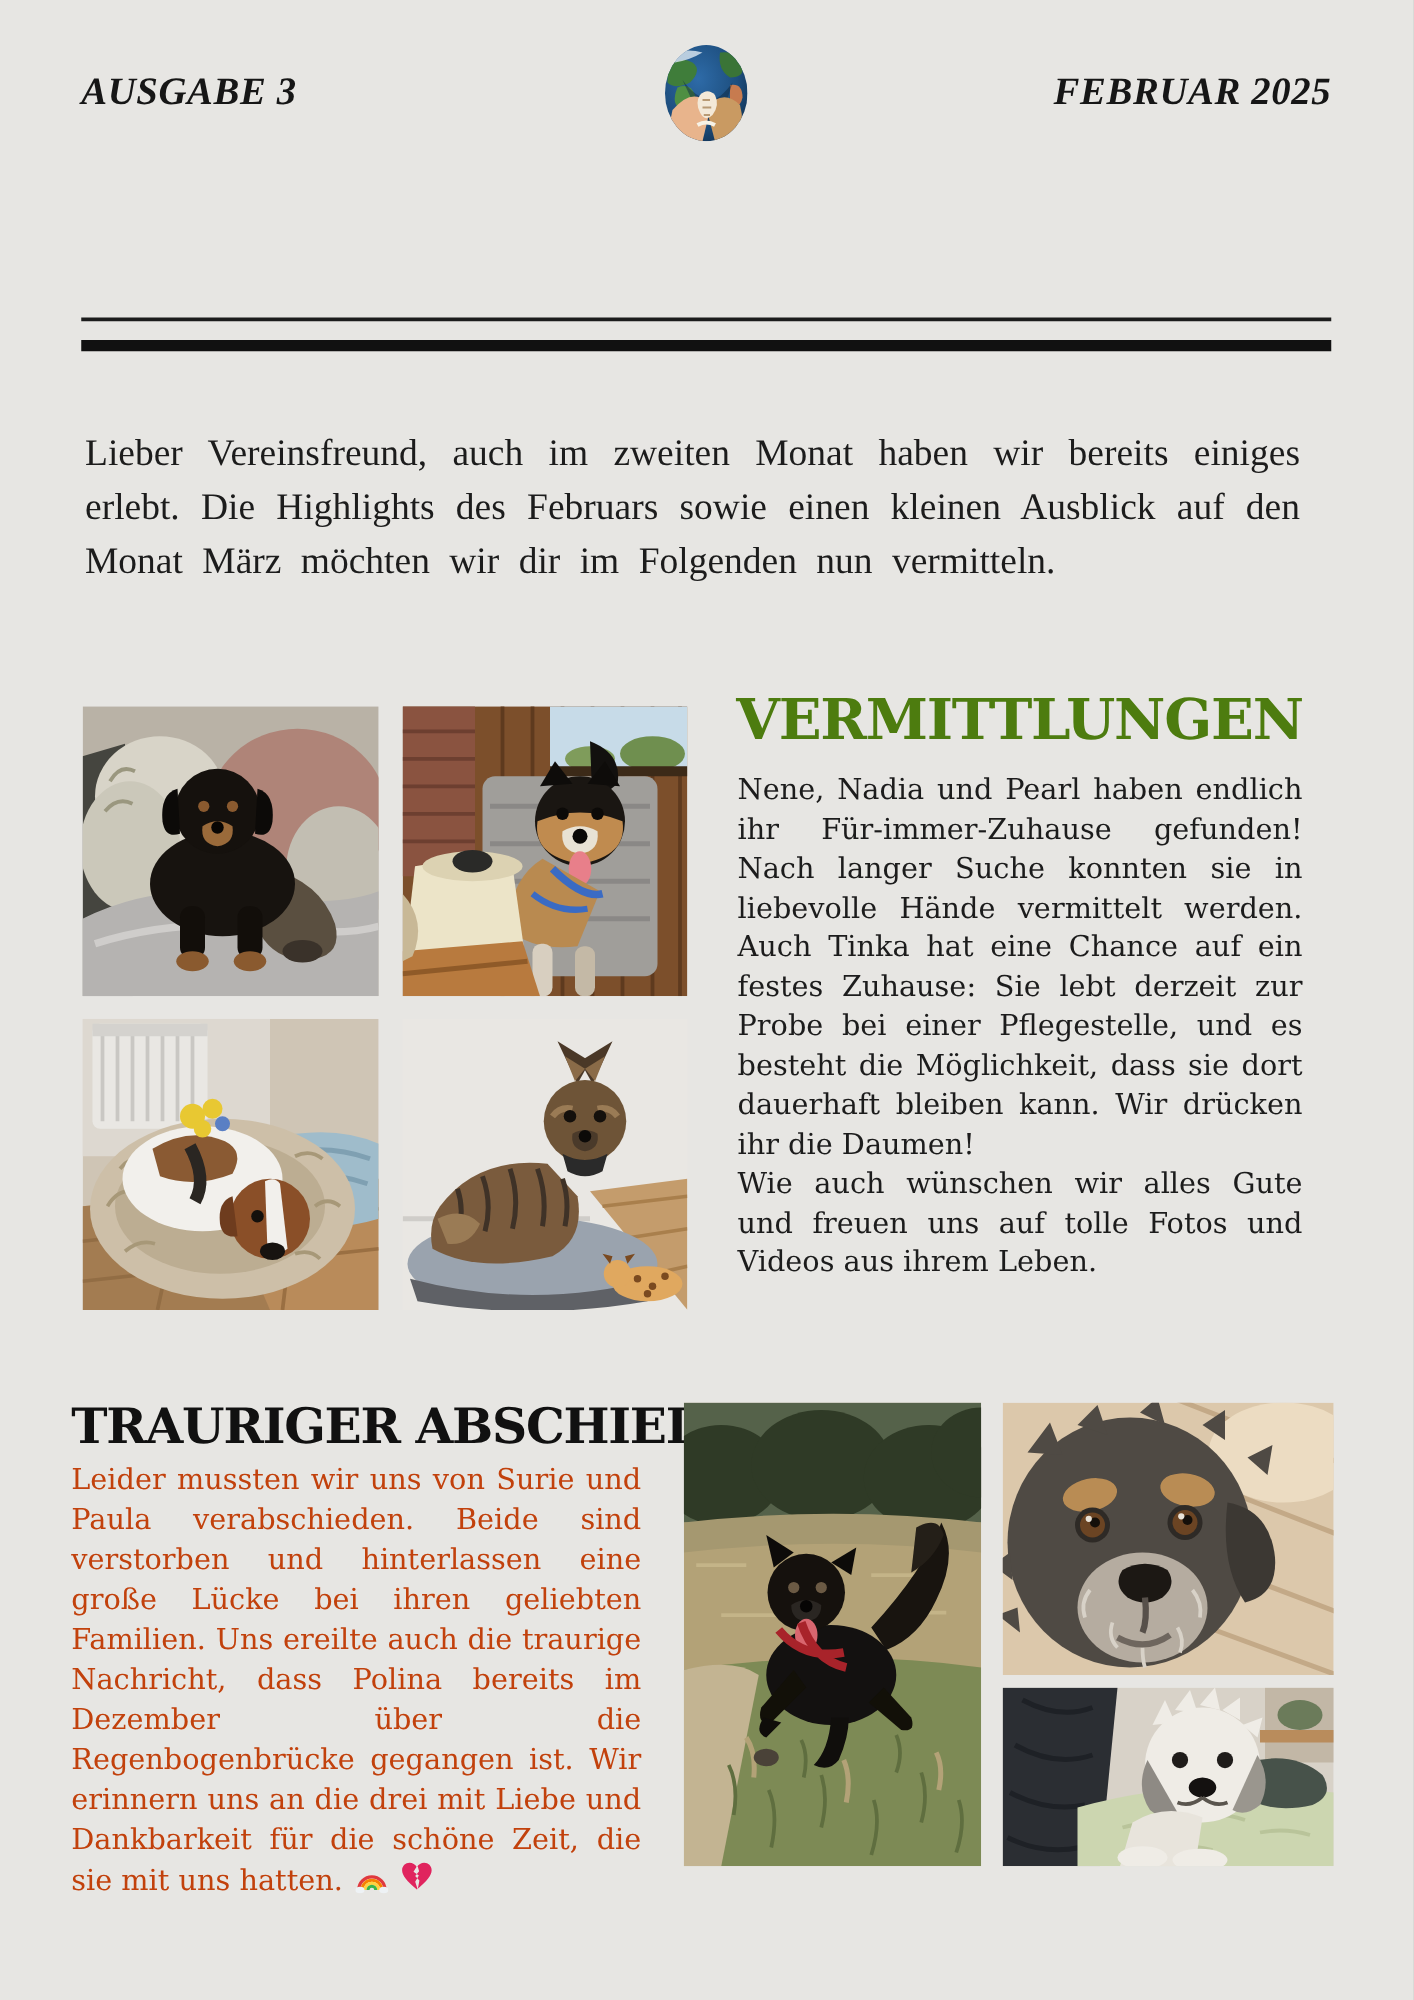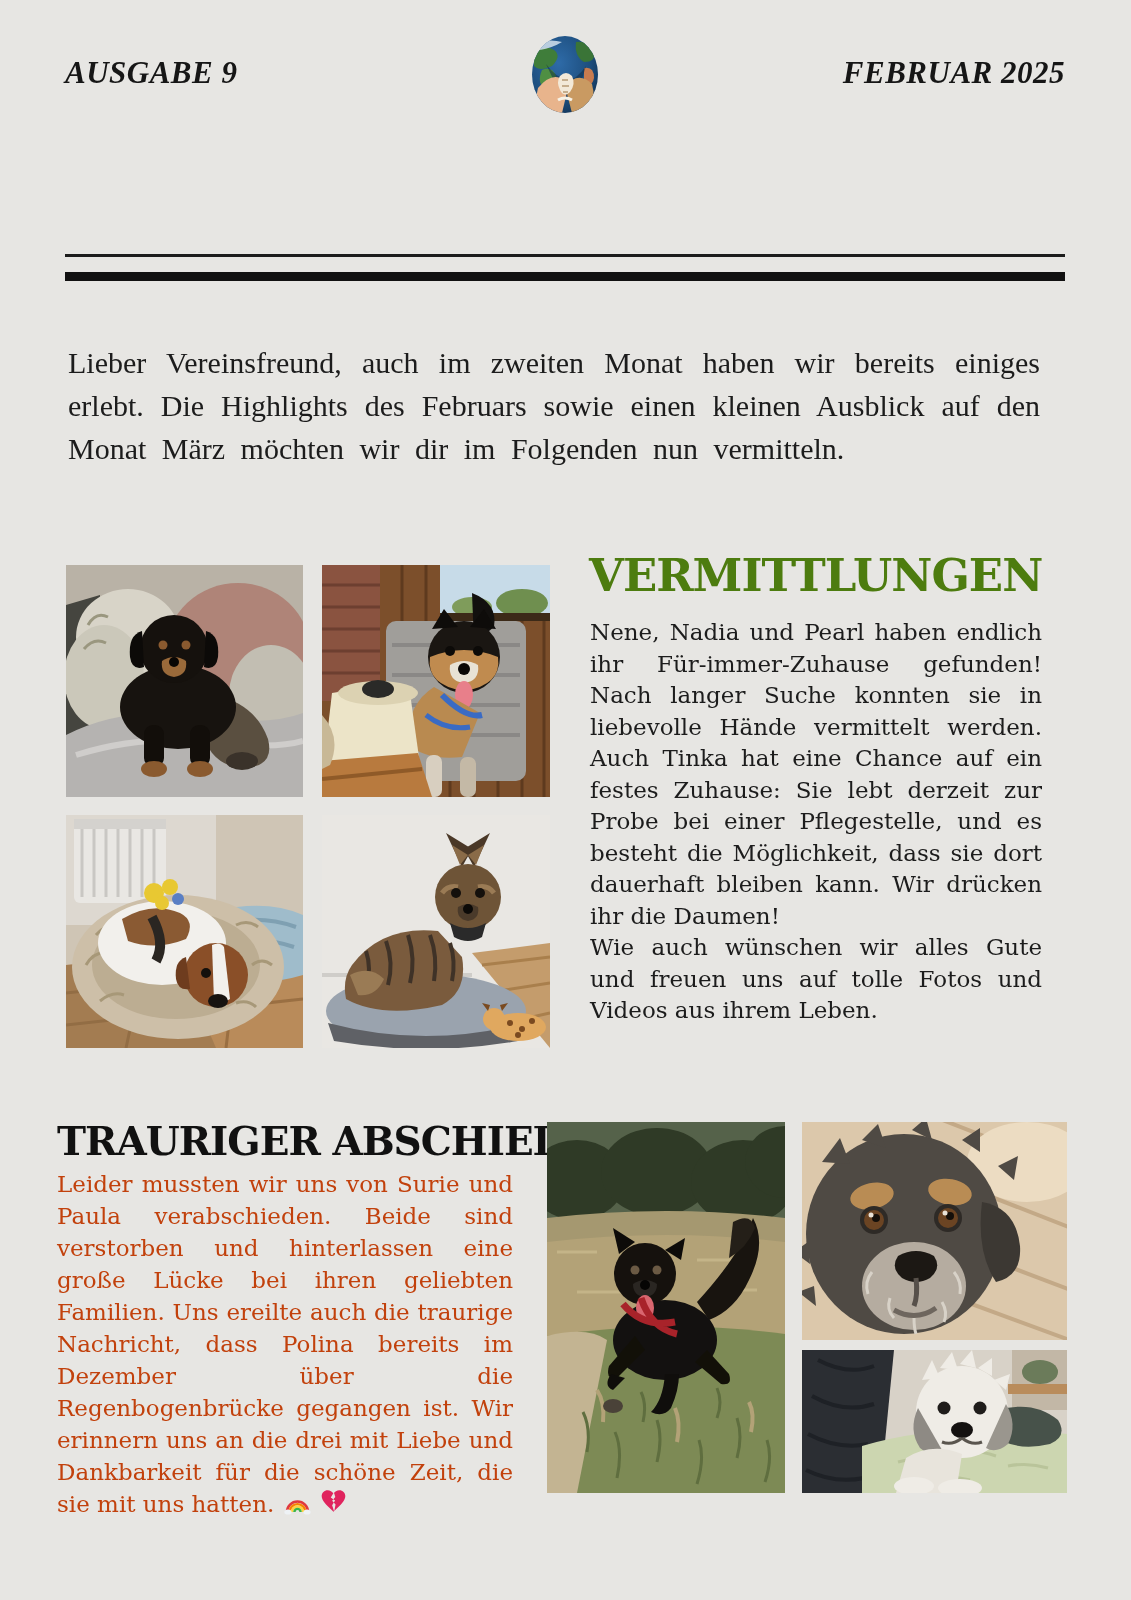--- a/index.html
+++ b/index.html
@@ -71,21 +71,21 @@
     display:flex; align-items:center; gap:16px;
   }
   .footer .line { flex:1; height:2px; background:#2a2a2a; }
   .footer .org { font-size:30px; color:#161616; letter-spacing:.5px; white-space:nowrap; }
 </style>
 </head>
 <body>
 
 <div class="page">
 
-  <div class="mast-issue">AUSGABE 9</div>
+  <div class="mast-issue">AUSGABE 3</div>
 
   <div class="logo">
     <svg viewBox="0 0 66 77">
       <defs>
         <clipPath id="logoClip">
             <ellipse cx="33" cy="38.5" rx="33" ry="38.5"></ellipse>
           </clipPath>
         <radialGradient id="ocean" cx="40%" cy="35%" r="80%">
           <stop offset="0" stop-color="#2e6ba8"></stop>
             <stop offset="0.6" stop-color="#1d4e7e"></stop>

